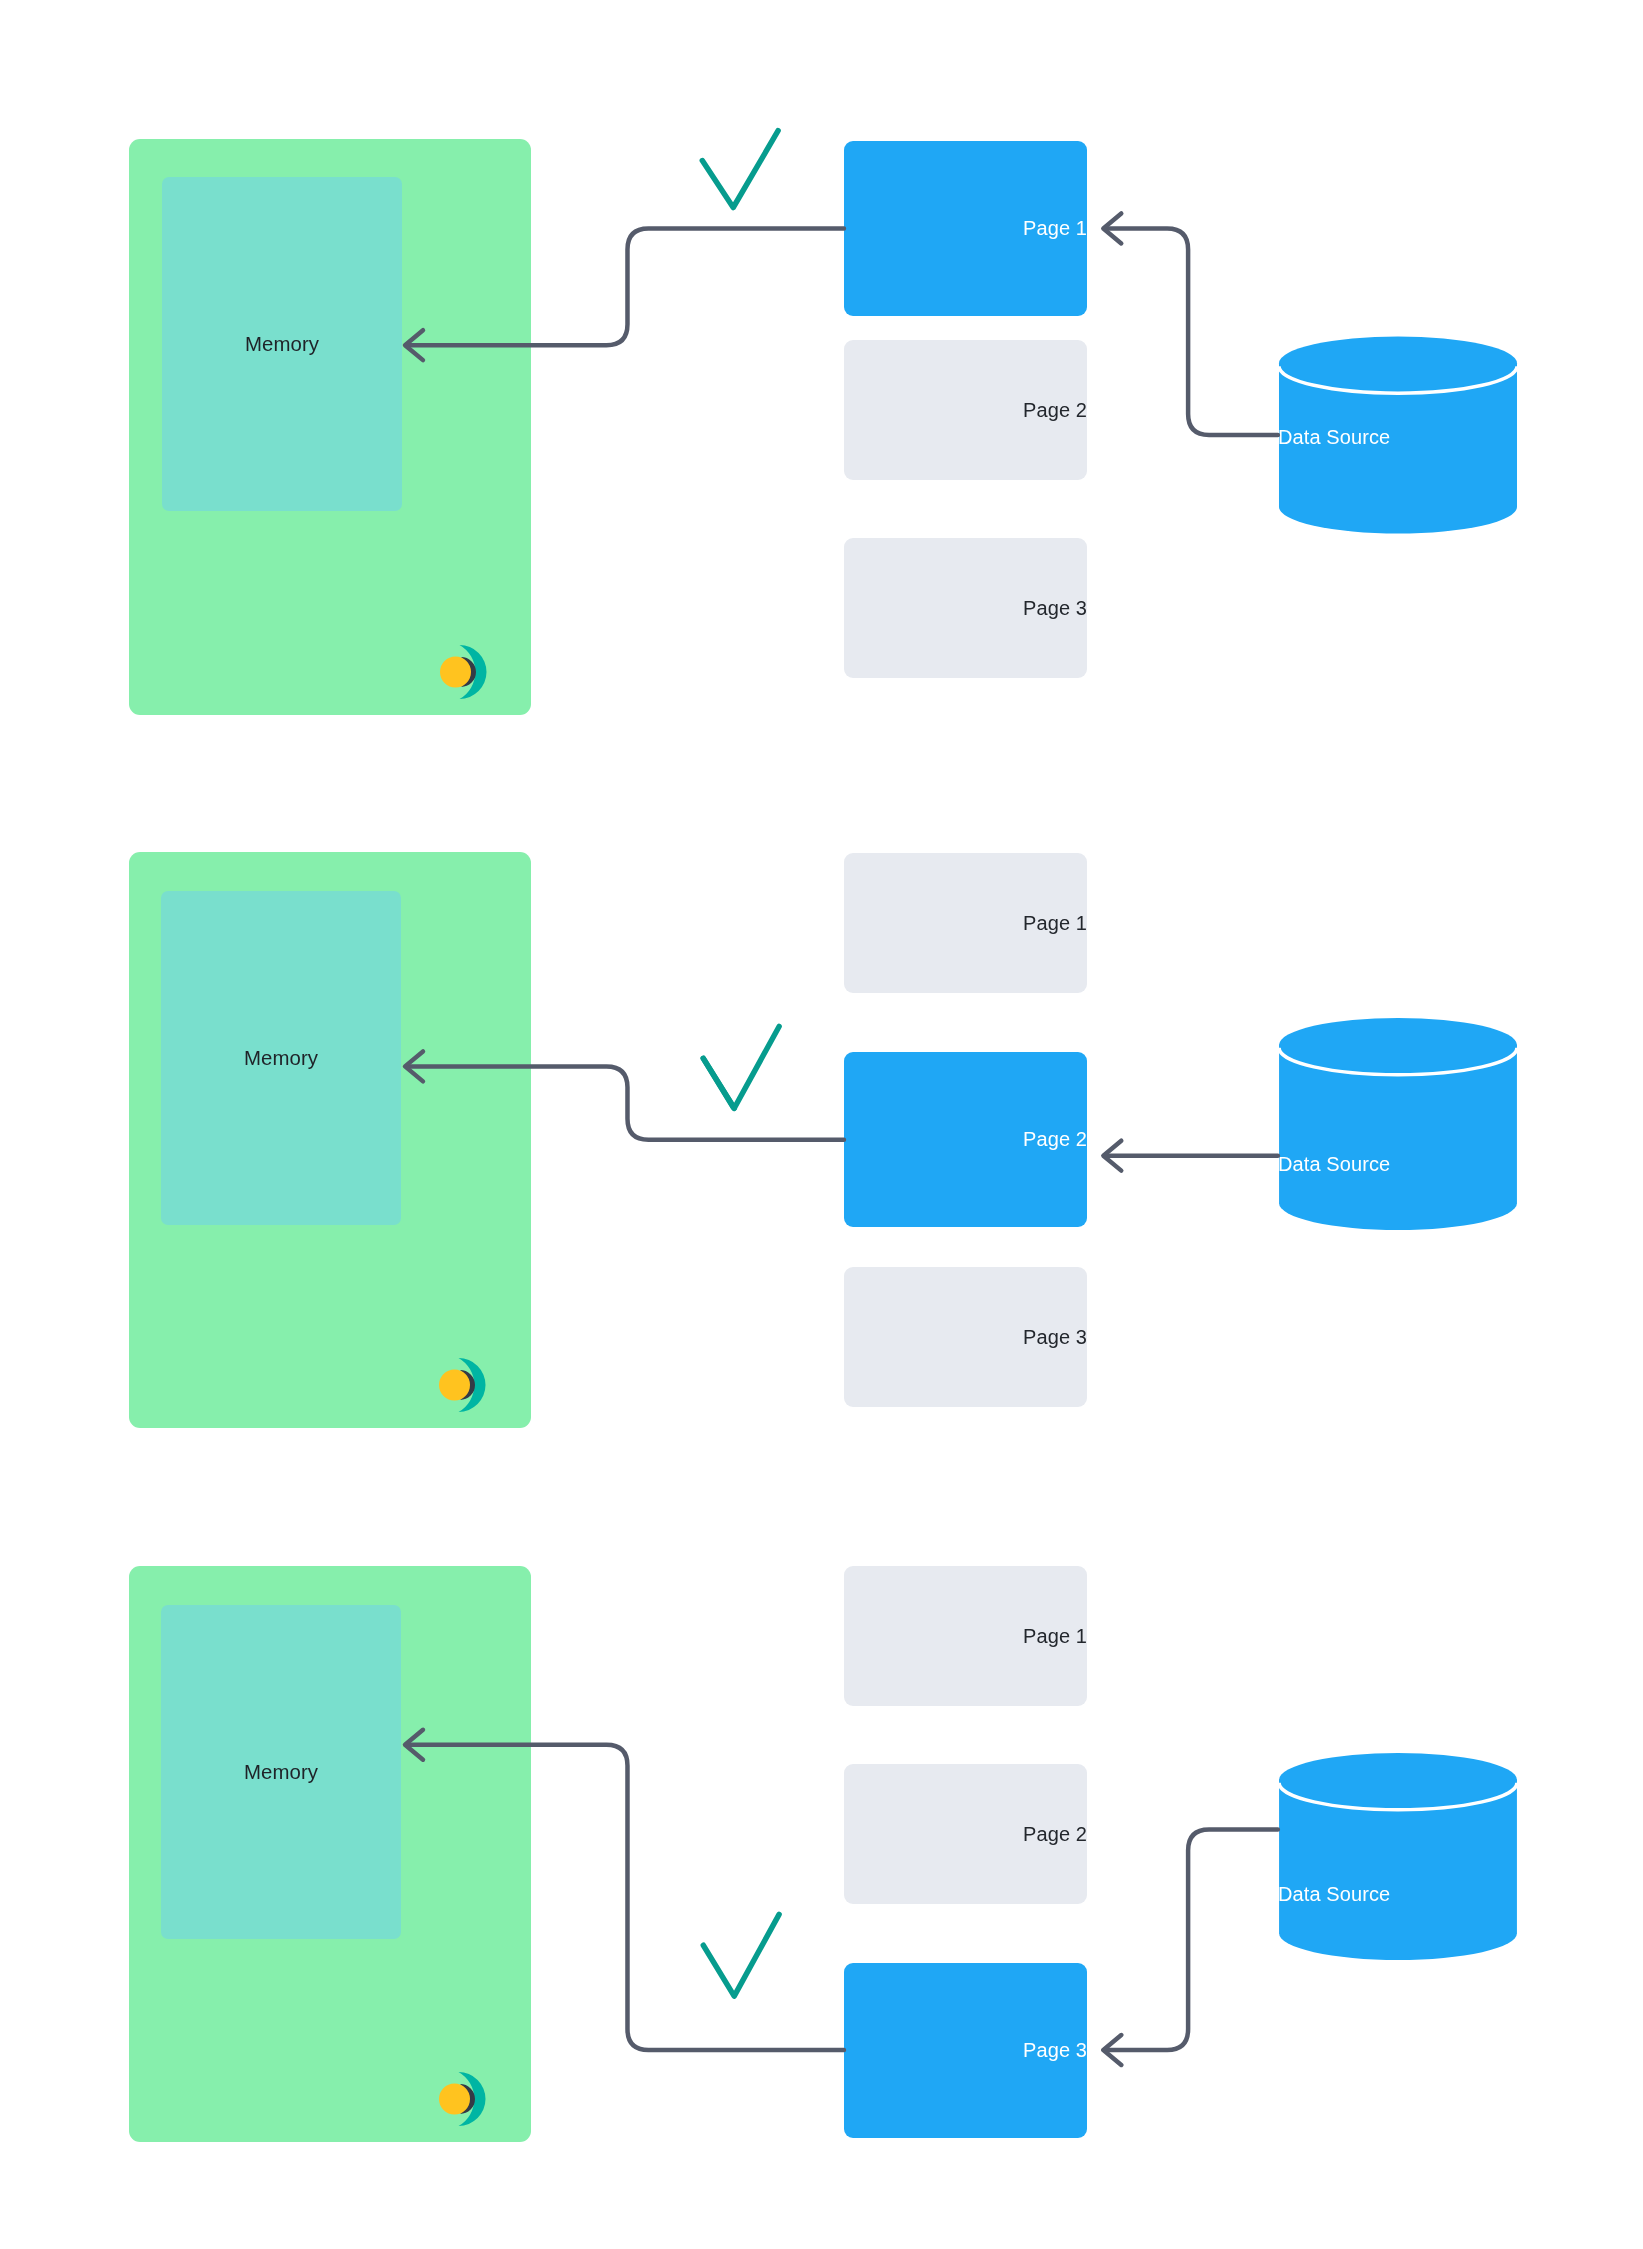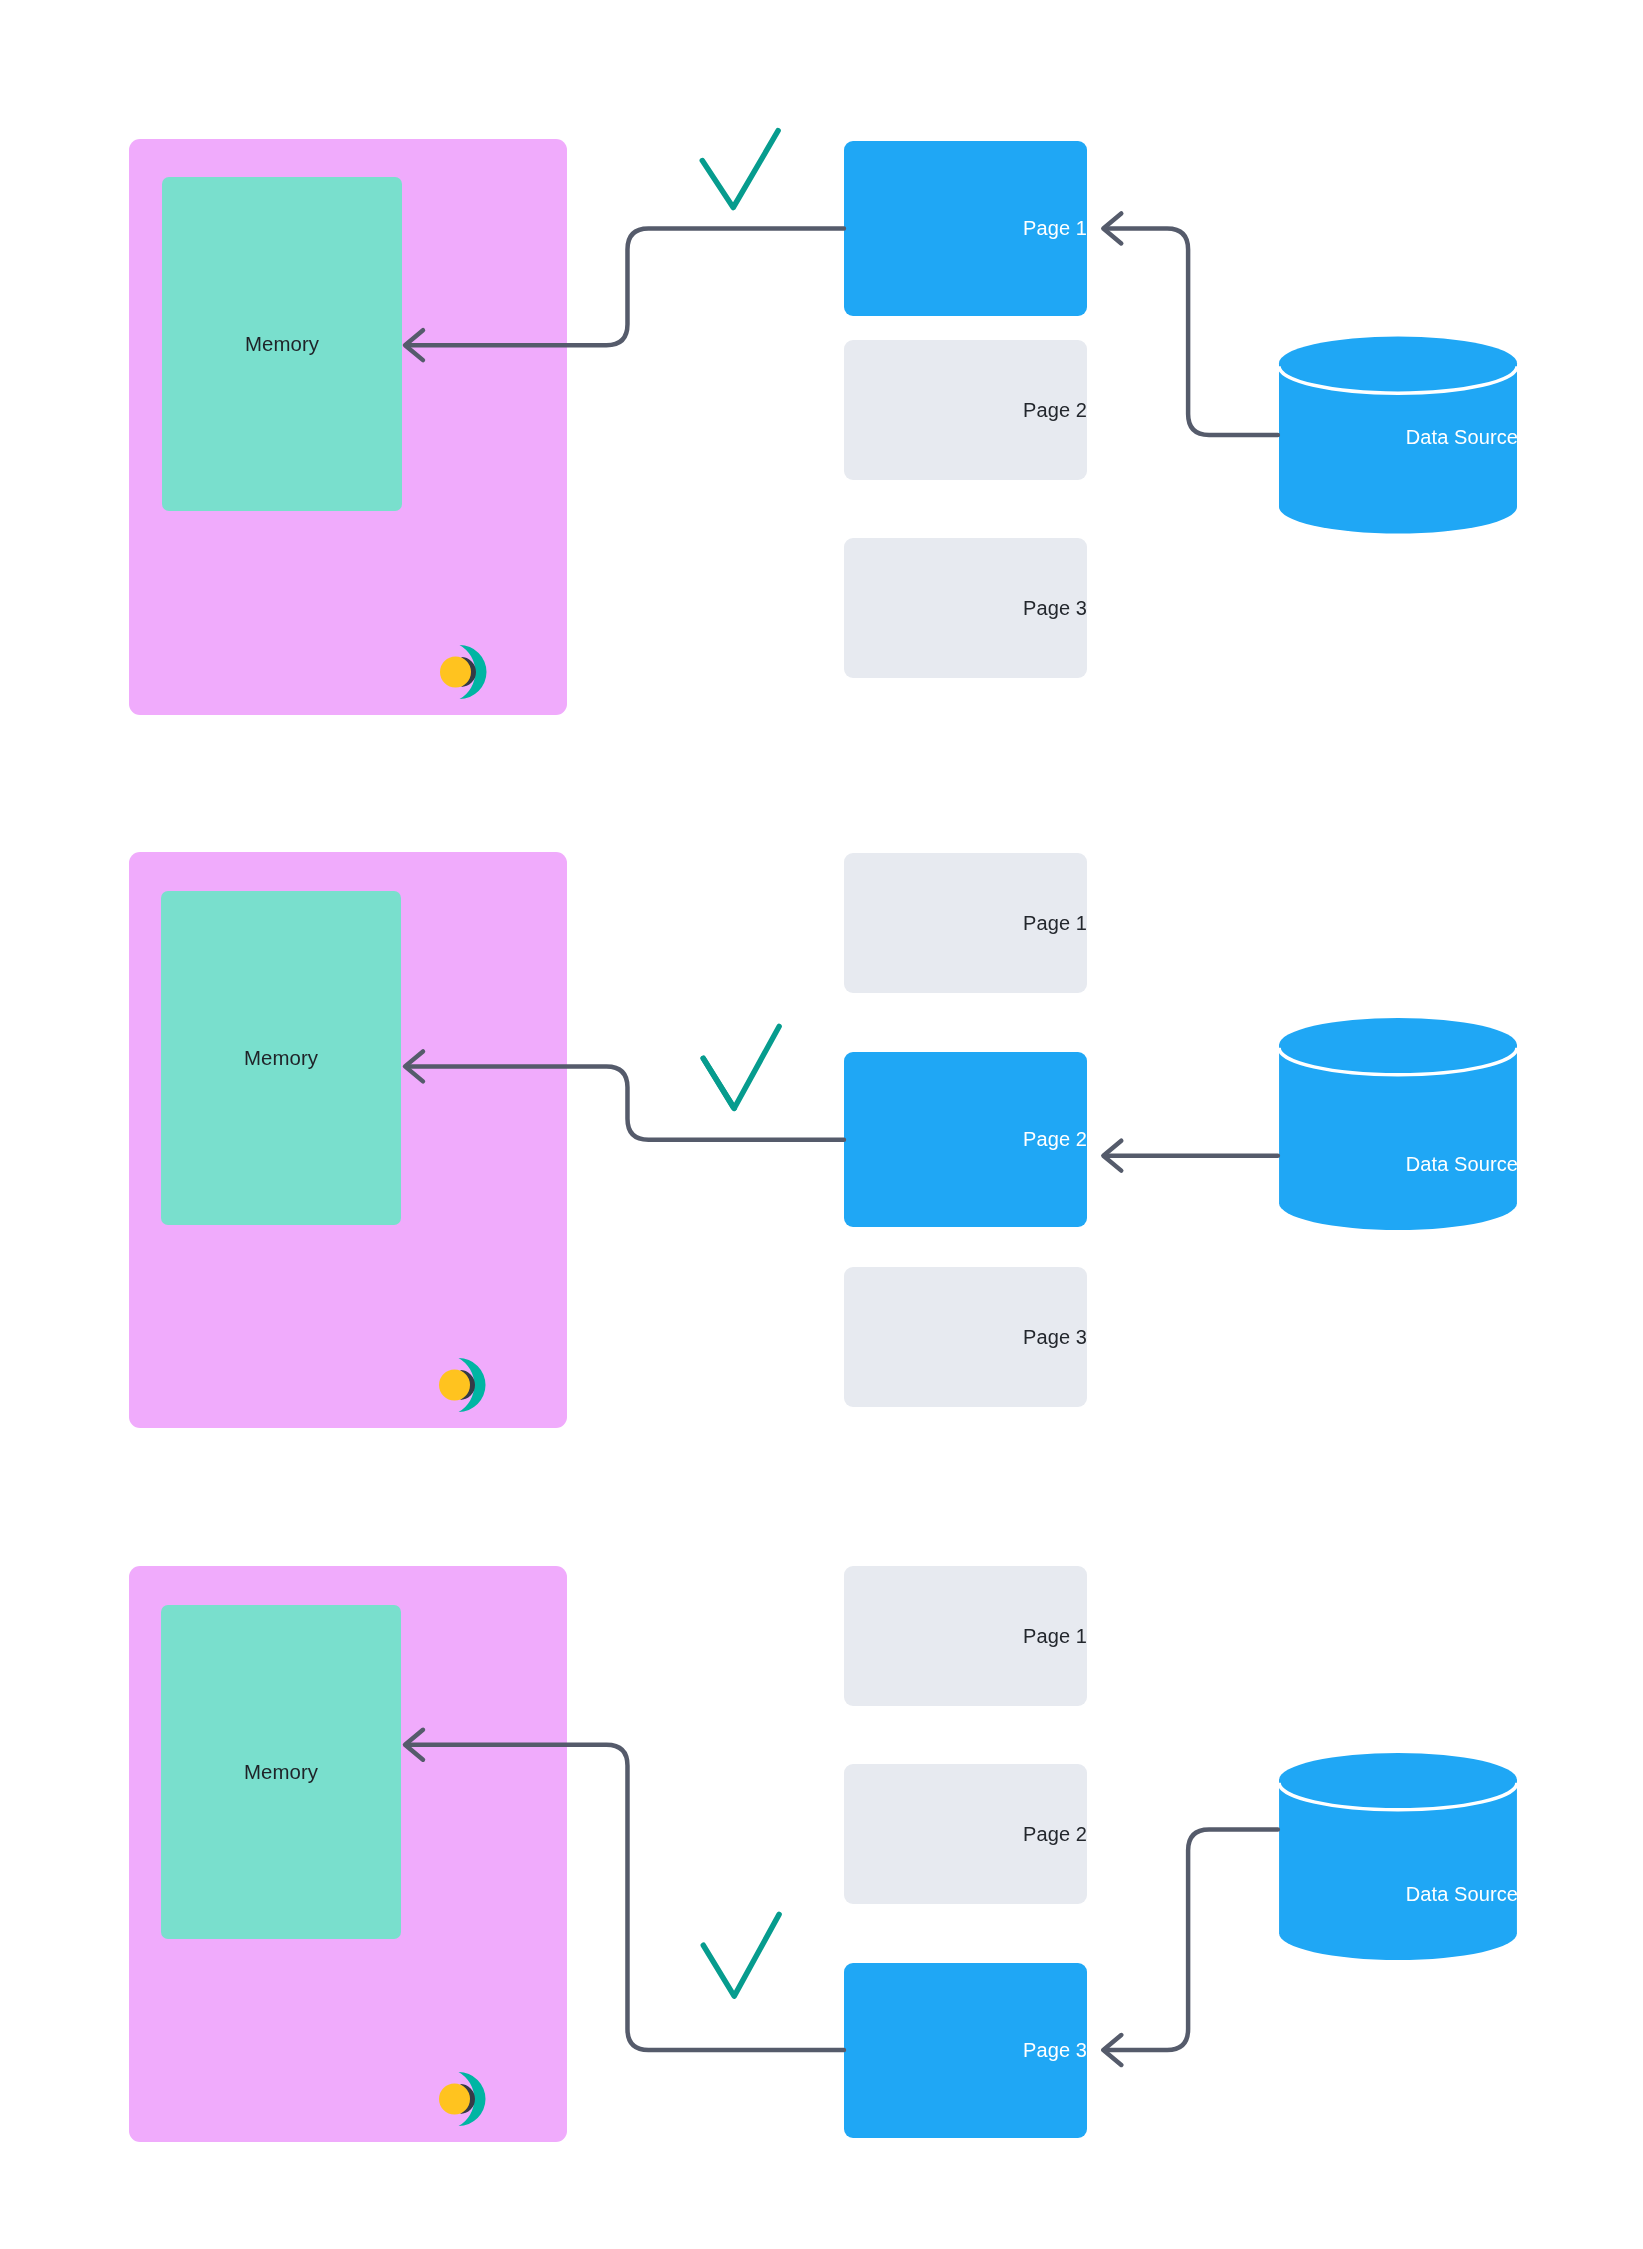--- a/index.html
+++ b/index.html
@@ -21,23 +21,22 @@
     height: 2250px;
   }
   .panel {
     position: absolute;
     left: 0;
     width: 1644px;
   }
   
   .mem-container {
     position: absolute;
-    background: #f0abfc;
+    background: #86efac;
     border-radius: 11px;
-    padding-left: 36px;
   }
   .mem-box {
     position: absolute;
     background: #79dfcd;
     border-radius: 7px;
     display: flex;
     align-items: center;
     justify-content: center;
   }
   .mem-label {
@@ -69,21 +68,21 @@
     background: #1fa7f5;
     color: #ffffff;
   }
   
   .cylinder {
     position: absolute;
   }
   .cyl-label {
     position: absolute;
     width: 100%;
-    text-align: right;
+    text-align: left;
     font-size: 20px;
     color: #ffffff;
     letter-spacing: 0.1px;
   }
   
   .wires {
     position: absolute;
     left: 0; top: 0;
     width: 1644px;
     height: 2250px;

